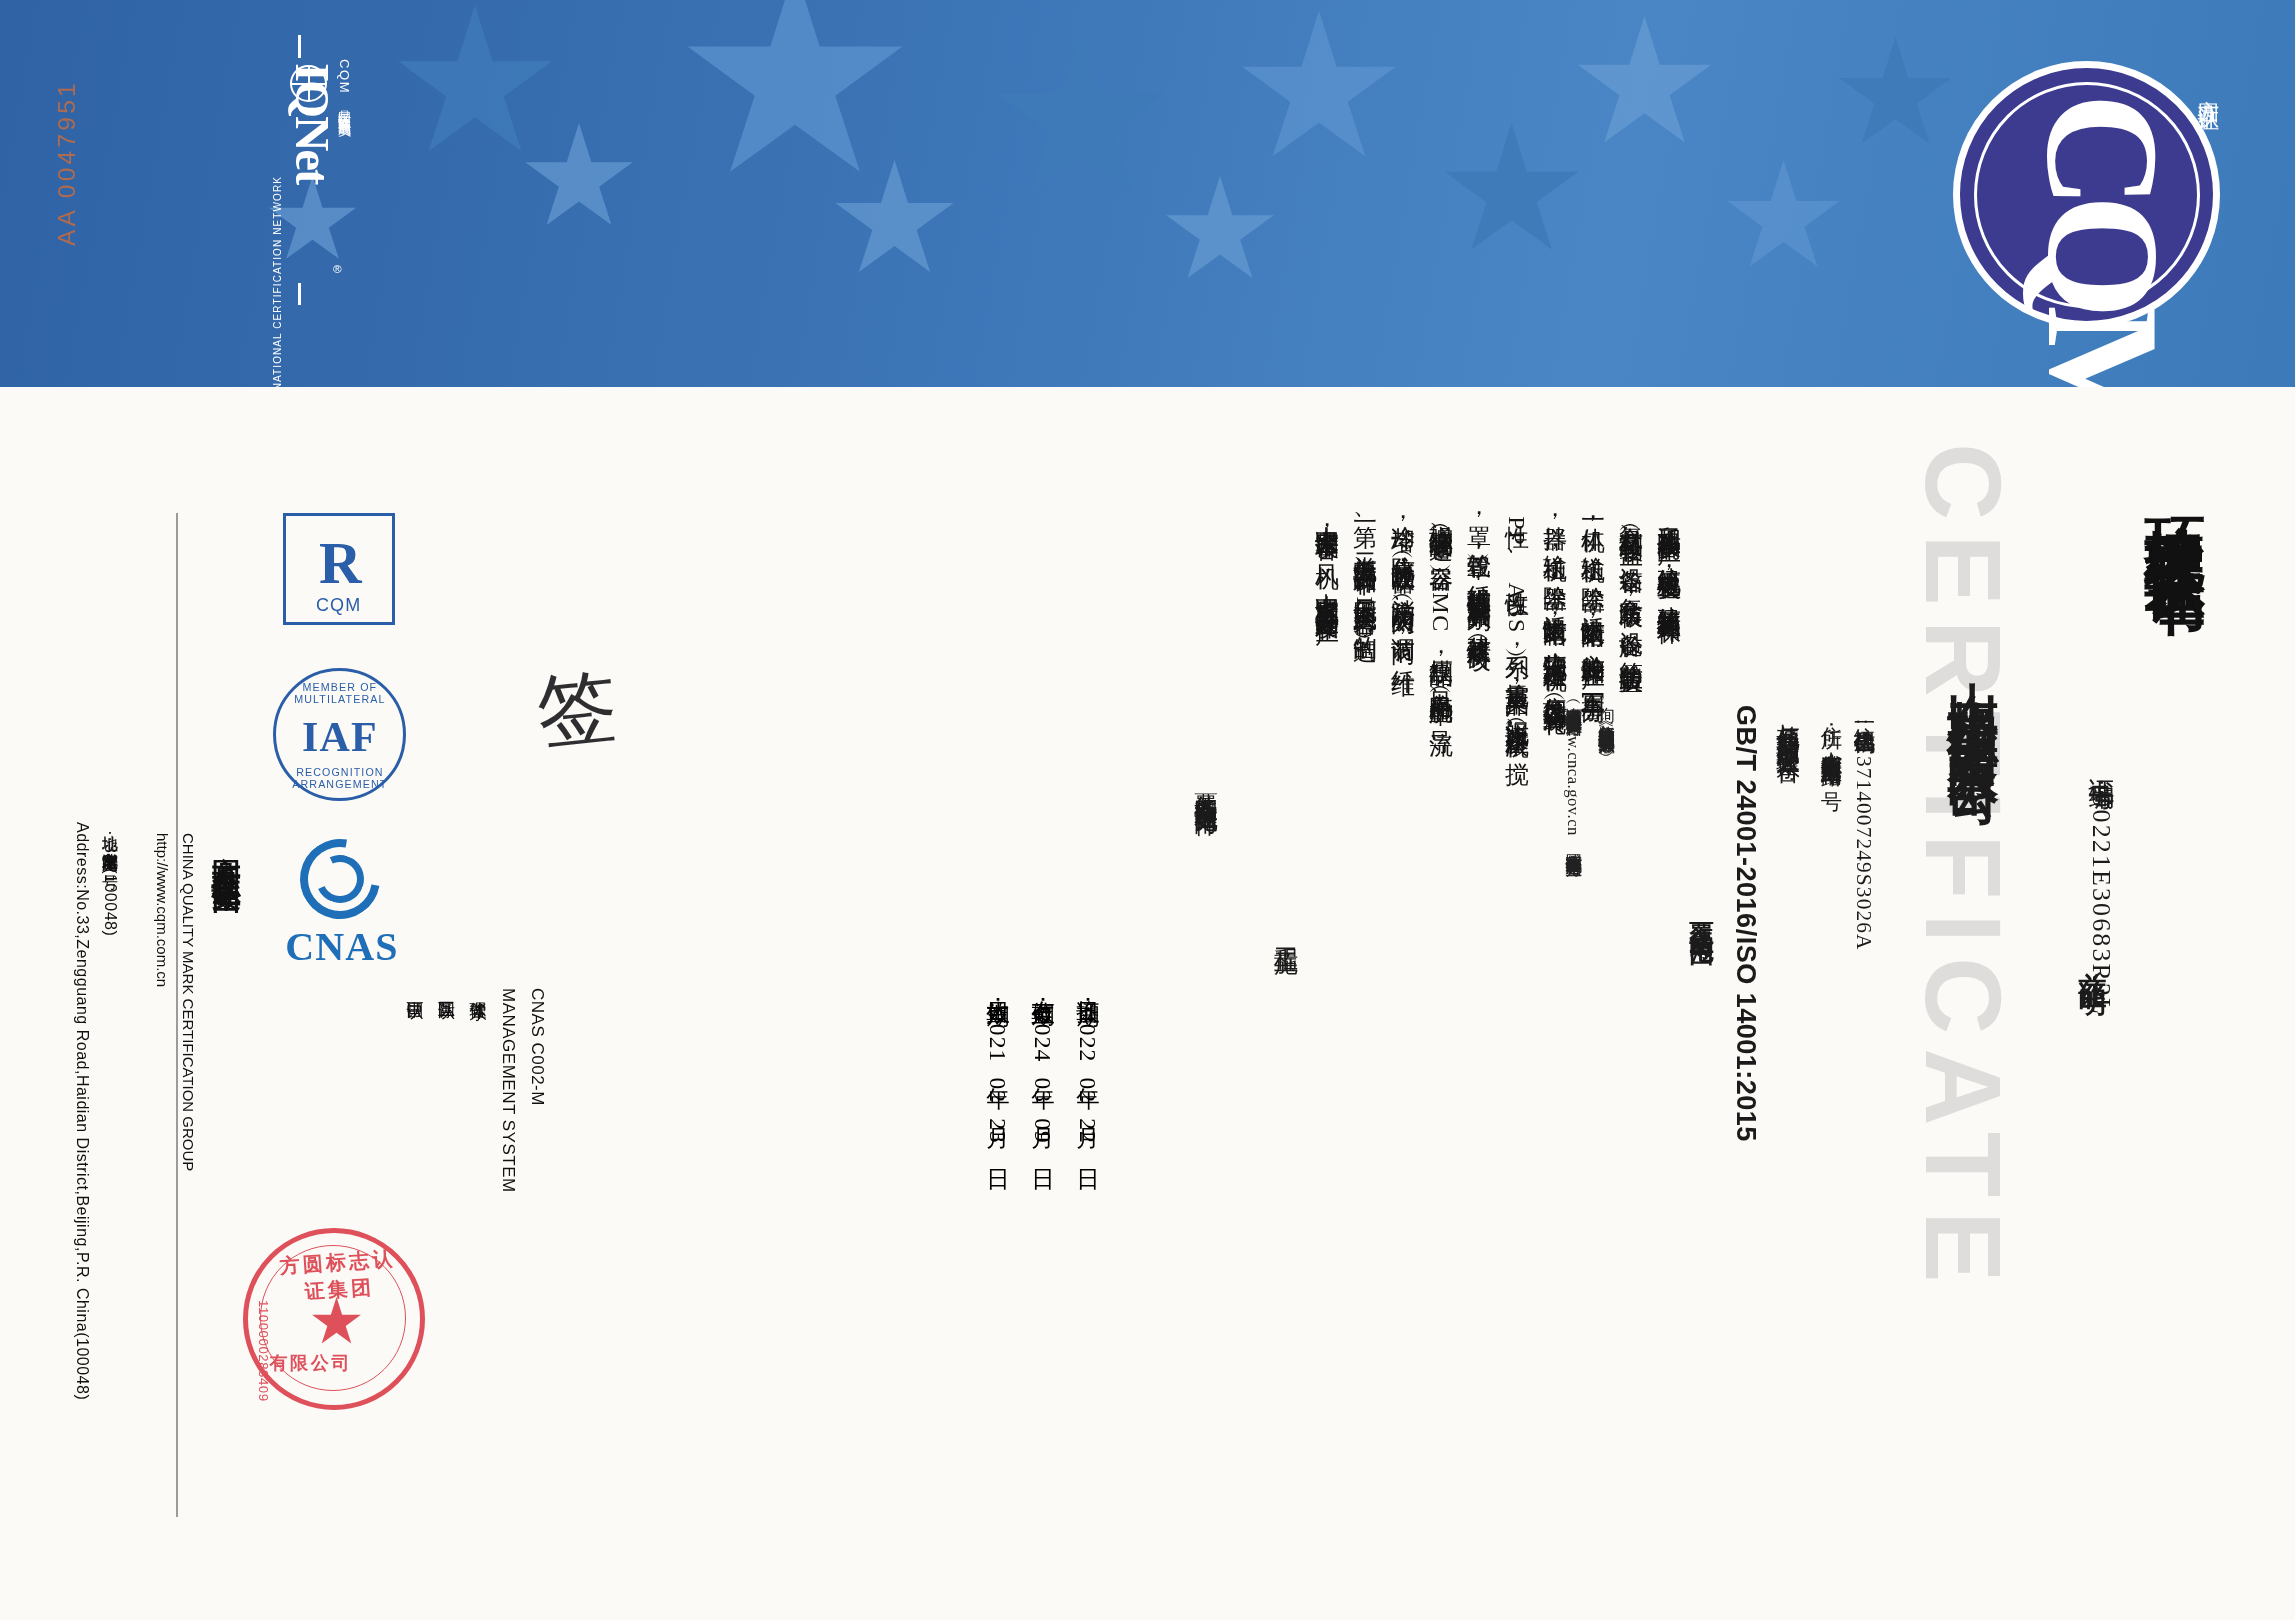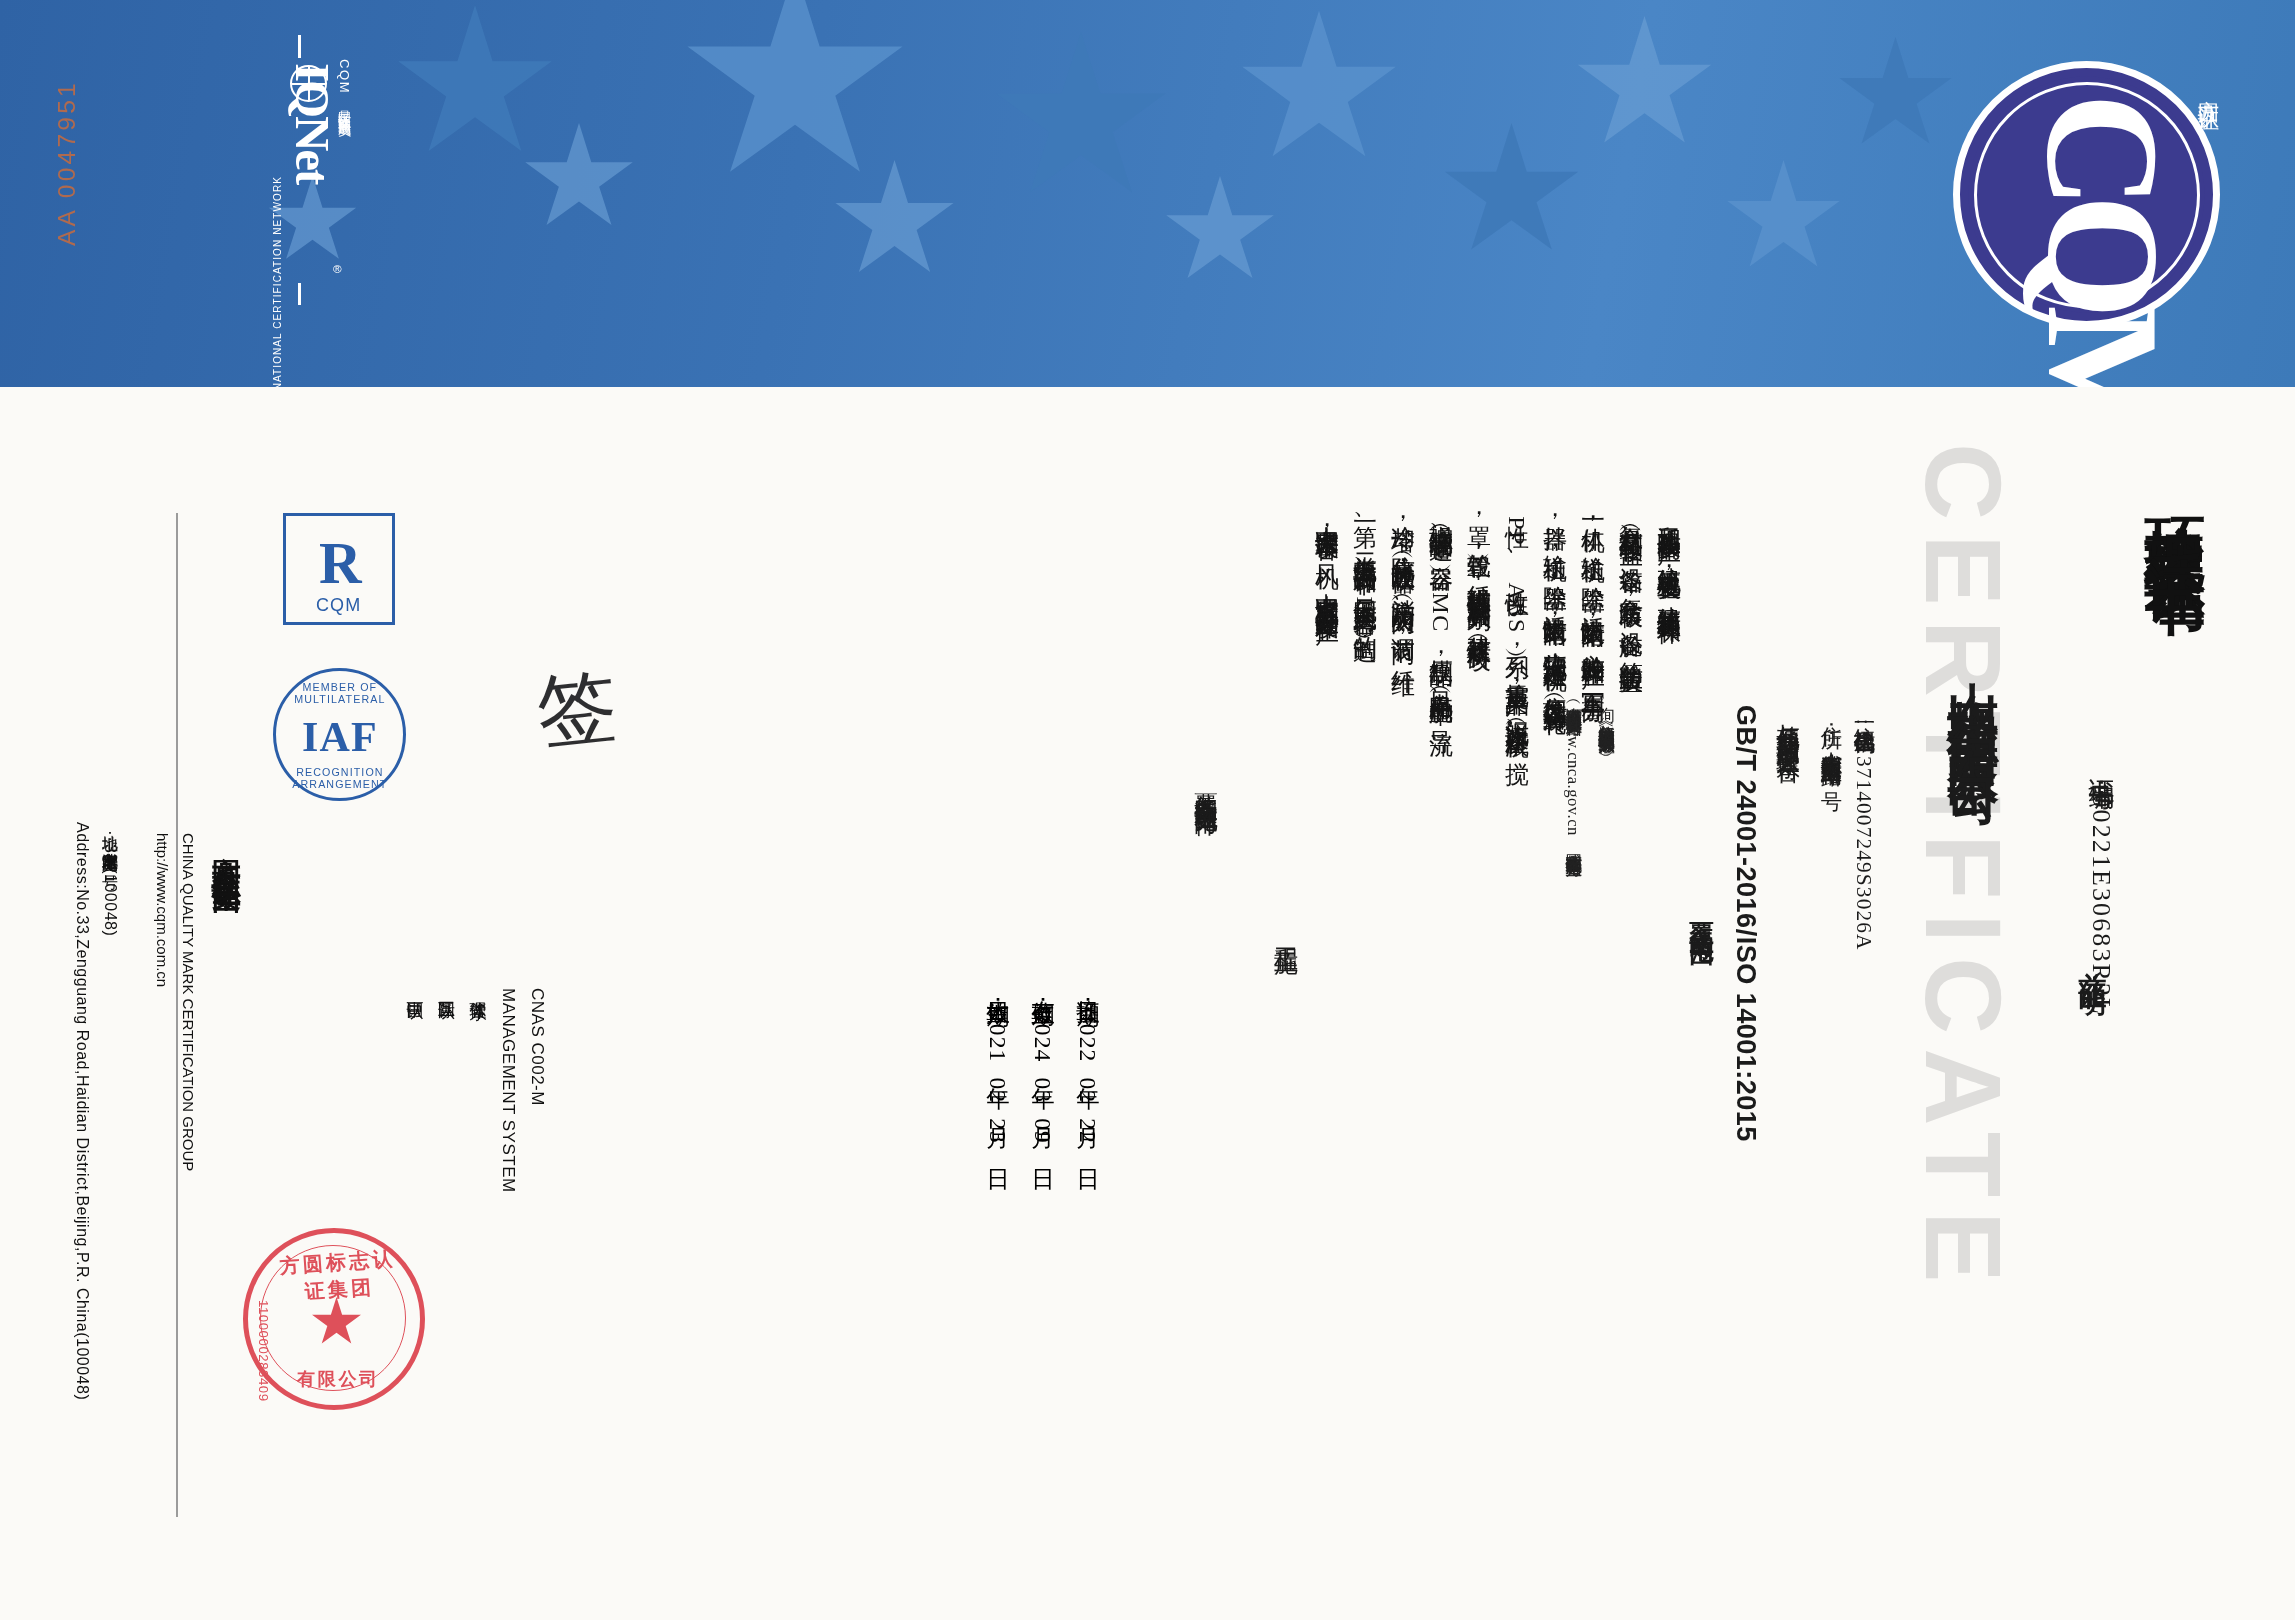--- a/index.html
+++ b/index.html
@@ -427,22 +427,22 @@
   }
   .red-seal .arc-cn {
     position: absolute; left: 23.5px; top: 16px;
     width: 133px; text-align: center;
     color: #d9333f; font-size: 20px; letter-spacing: 3.2px;
     font-family: "Liberation Serif", serif;
     font-weight: bold;
     transform: rotate(-4deg);
   }
   .red-seal .arc-cn2 {
-    position: absolute; left: 21.4px; bottom: 14px;
-    width: 138px; text-align: center;
+    position: absolute; left: 21.4px; bottom: 30px;
+    width: 138px; text-align: left;
     color: #d9333f; font-size: 18px; letter-spacing: 2.7px;
     font-family: "Liberation Serif", serif;
     font-weight: bold;
   }
   .red-seal .num {
     position: absolute; left: 7.5px; top: 67px;
     color: #d9333f; font-size: 13.3px;
     writing-mode: vertical-rl;
     letter-spacing: 0.5px;
   }
@@ -580,20 +580,25 @@
   <div class="marks">
     <div class="mark-cqm-r">
       <div class="r">R</div>
       <div class="lbl">CQM</div>
     </div>
     <div class="mark-iaf">
       <div class="arc-top">MEMBER OF MULTILATERAL</div>
       <div class="iaf">IAF</div>
       <div class="arc-bot">RECOGNITION ARRANGEMENT</div>
     </div>
+    <div class="mark-cnas">
+      <div class="swirl"></div>
+      <div class="swirl2"></div>
+      <div class="txt">CNAS</div>
+    </div>
   </div>
 
   <div class="cnas-side">
     <div class="cline">中国认可</div>
     <div class="cline">国际互认</div>
     <div class="cline">管理体系</div>
     <div class="cline">MANAGEMENT SYSTEM</div>
     <div class="cline">CNAS C002-M</div>
   </div>
 

